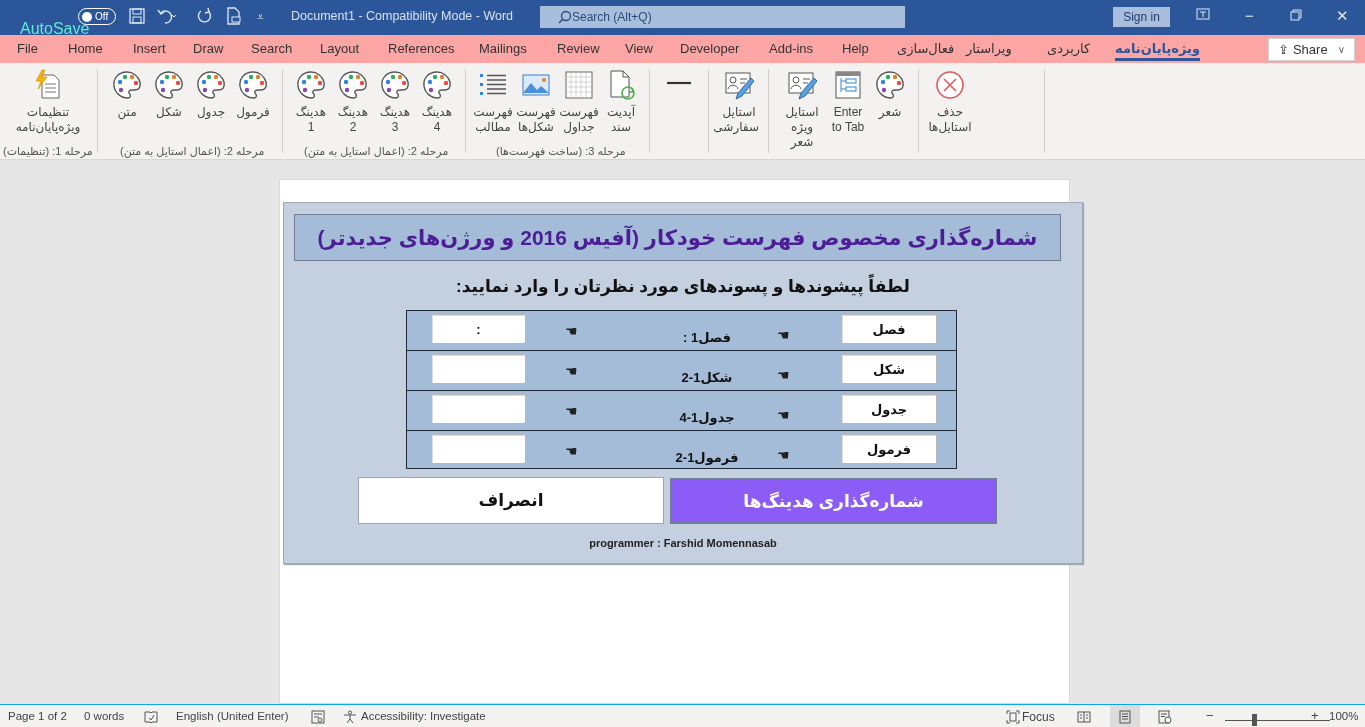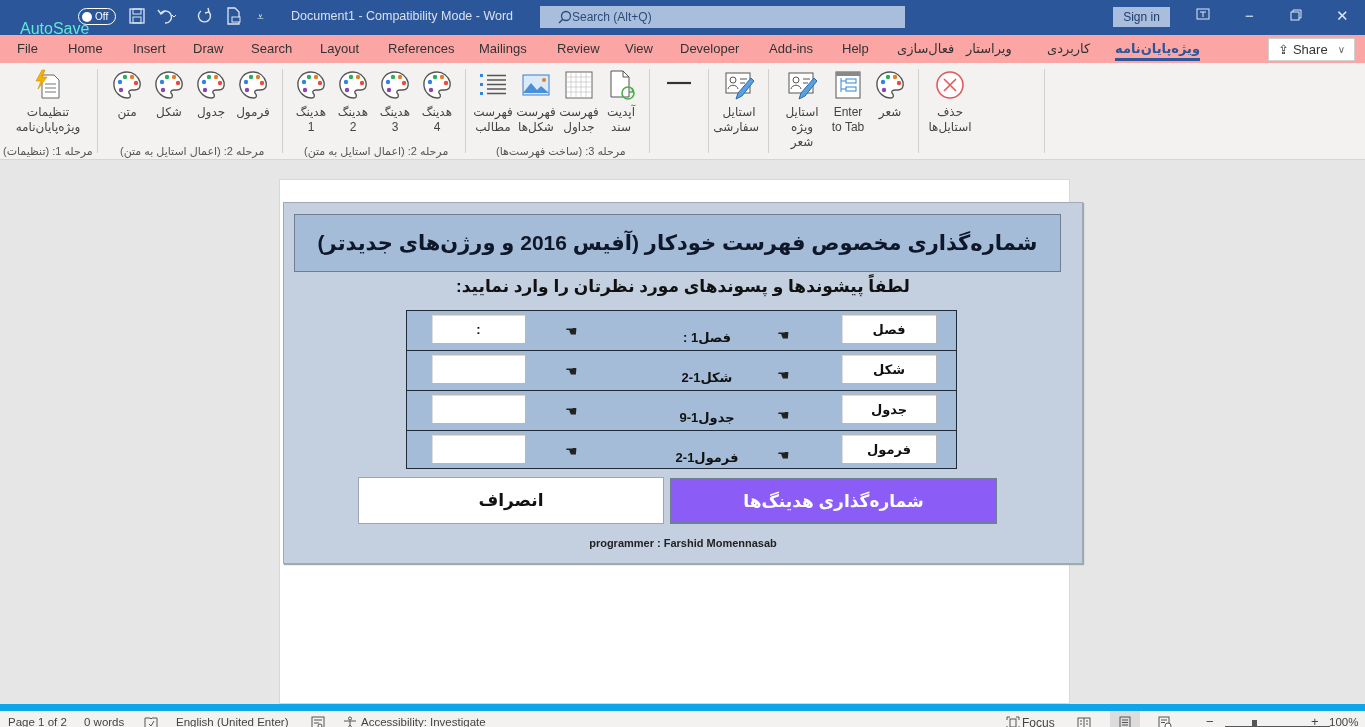--- a/index.html
+++ b/index.html
@@ -21,34 +21,34 @@
 .share{position:absolute;left:1268px;top:3px;width:87px;height:23px;border:1px solid #d0d0d0;background:#fff;font-size:13px;display:flex;align-items:center;justify-content:center;gap:4px;color:#333}
 .ribbon{position:absolute;left:0;top:63px;width:1365px;height:97px;background:#f3f2f1;border-bottom:1px solid #d6d6d6}
 .rbtn{position:absolute;top:6px;text-align:center;font-size:12px;color:#444;line-height:15px;direction:rtl}
 .rbtn .ic{display:block;margin:0 auto 4px auto;width:32px;height:32px}
 .gsep{position:absolute;top:6px;width:1px;height:84px;background:#d0d0d0}
 .glabel{position:absolute;top:82px;font-size:11px;color:#555;direction:rtl;white-space:nowrap}
 .collapse{position:absolute;left:1345px;top:146px;font-size:11px;color:#444}
 .canvas{position:absolute;left:0;top:160px;width:1365px;height:544px;background:#e6e6e6}
 .page{position:absolute;left:279px;top:179px;width:791px;height:525px;background:#fff;border:1px solid #d8d8d8}
 .form{position:absolute;left:283px;top:202px;width:800px;height:362px;background:#c4d0e0;border:1px solid #a0a9b5;box-shadow:1px 1px 1px #9aa}
-.form-title{position:absolute;left:294px;top:214px;width:767px;height:58px;background:#a4bcd8;border:1px solid #6f7e90;color:#0f172a;font-size:21px;font-weight:bold;display:flex;align-items:center;justify-content:center;direction:rtl}
+.form-title{position:absolute;left:294px;top:214px;width:767px;height:47px;background:#a4bcd8;border:1px solid #6f7e90;color:#4c1d95;font-size:21px;font-weight:bold;display:flex;align-items:center;justify-content:center;direction:rtl}
 .instr{position:absolute;left:283px;top:276px;width:800px;text-align:center;font-size:17px;font-weight:bold;color:#111;direction:rtl}
 .grid{position:absolute;left:406px;top:310px;width:551px;height:159px;border:1.5px solid #1c2a3a;background:#a4bcd8}
 .row{position:absolute;left:0;width:100%;height:40px;border-bottom:1.5px solid #1c2a3a}
 .row:last-child{border-bottom:none}
 .inp{position:absolute;top:3px;height:30px;background:#fff;border:1px solid #b8b8b8;box-shadow:inset 1px 1px 0 #ddd;font-size:13px;font-weight:bold;color:#111;display:flex;align-items:center;justify-content:center;direction:rtl}
 .suffix{left:24px;width:95px}
 .prefix{left:434px;width:96px}
 .hand{position:absolute;top:12px;font-size:14px;color:#222}
 .example{position:absolute;left:240px;top:19px;width:120px;text-align:center;font-size:13px;font-weight:bold;color:#111;direction:rtl}
 .btn-cancel{position:absolute;left:358px;top:477px;width:306px;height:47px;background:#fff;border:1px solid #9aa5b5;font-size:17px;font-weight:bold;color:#111;display:flex;align-items:center;justify-content:center;direction:rtl}
 .btn-number{position:absolute;left:670px;top:478px;width:327px;height:46px;background:#8b5cf6;border:2px solid #6e8090;font-size:17px;font-weight:bold;color:#fff;display:flex;align-items:center;justify-content:center;direction:rtl}
 .credit{position:absolute;left:283px;top:537px;width:800px;text-align:center;font-size:11px;font-weight:bold;color:#222}
-.statusbar{position:absolute;left:0;top:704px;width:1365px;height:23px;background:#f3f2f1;border-top:7px solid #0ea5e9;font-size:11.5px;color:#444}
+.statusbar{position:absolute;left:0;top:704px;width:1365px;height:23px;background:#f3f2f1;border-top:1px solid #0ea5e9;font-size:11.5px;color:#444}
 .sb{position:absolute;top:5px;white-space:nowrap}
 .slider{position:absolute;left:1225px;top:15px;width:105px;height:1px;background:#555}
 .thumb{position:absolute;left:1252px;top:9px;width:5px;height:12px;background:#555}
 </style>
 </head>
 <body>
 
 <div class="titlebar">
   <span class="tb-autosave">AutoSave</span>
   <div class="toggle">
@@ -360,21 +360,21 @@
   <div class="row" style="top:40px">
     <div class="inp suffix"></div>
     <span class="hand" style="left:158px">☚</span>
     <span class="example">شکل1-2</span>
     <span class="hand" style="left:370px;top:16px">☚</span>
     <div class="inp prefix">شکل</div>
   </div>
   <div class="row" style="top:80px">
     <div class="inp suffix"></div>
     <span class="hand" style="left:158px">☚</span>
-    <span class="example">جدول1-9</span>
+    <span class="example">جدول1-4</span>
     <span class="hand" style="left:370px;top:16px">☚</span>
     <div class="inp prefix">جدول</div>
   </div>
   <div class="row" style="top:120px">
     <div class="inp suffix"></div>
     <span class="hand" style="left:158px">☚</span>
     <span class="example">فرمول1-2</span>
     <span class="hand" style="left:370px;top:16px">☚</span>
     <div class="inp prefix">فرمول</div>
   </div>

